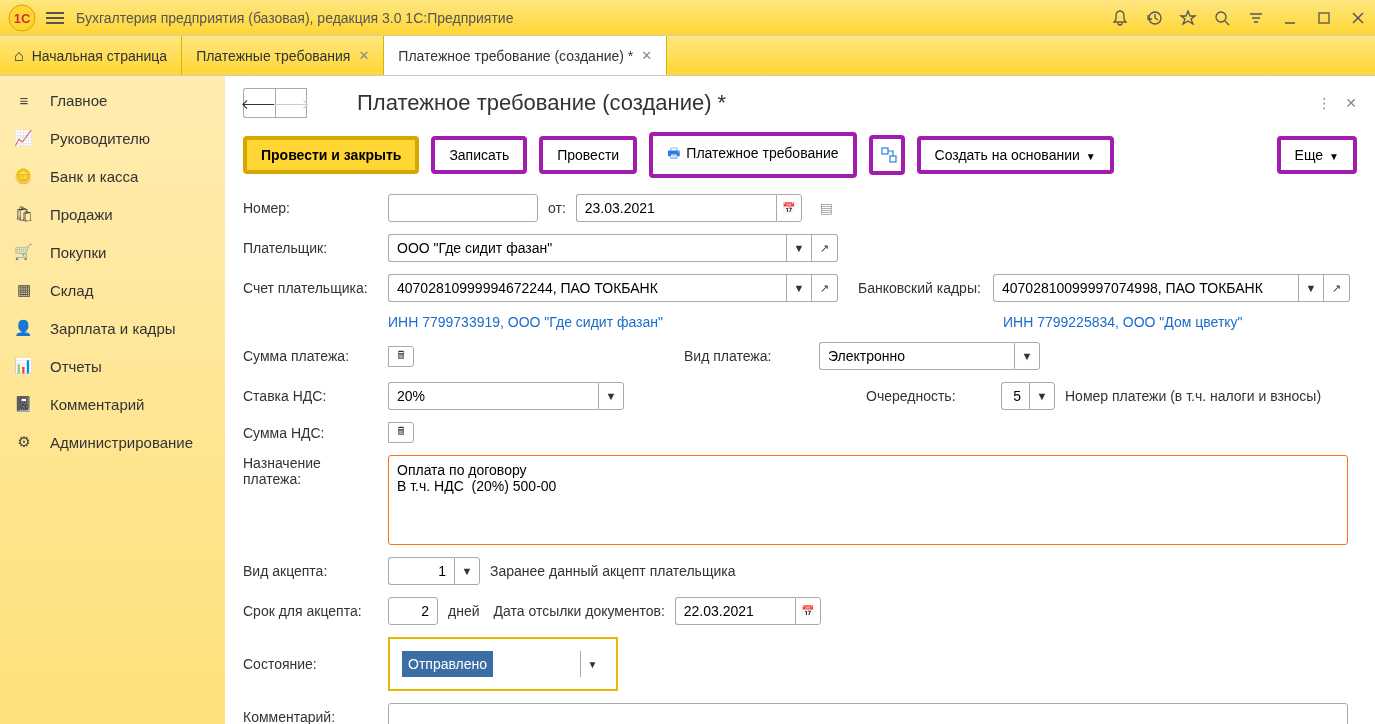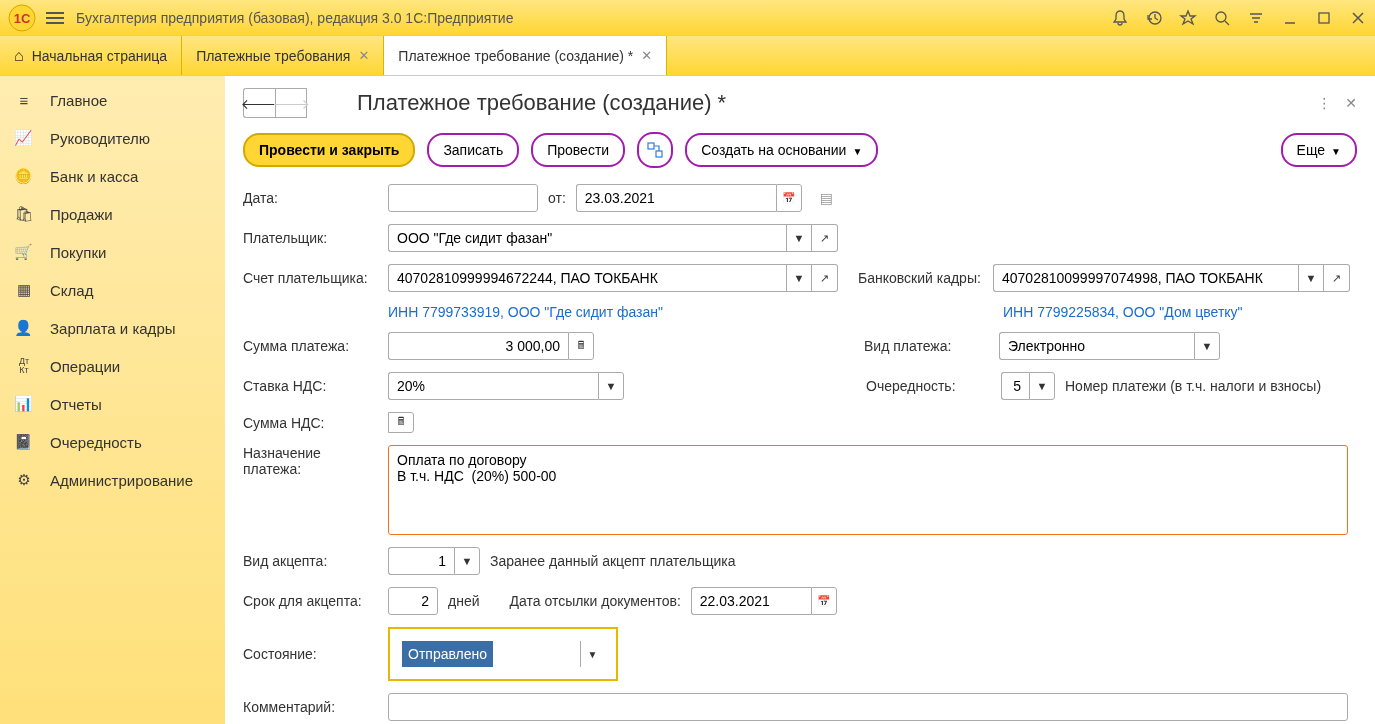--- a/index.html
+++ b/index.html
@@ -21,21 +21,21 @@
 .sidebar-icon { width: 20px; text-align: center; color: #444; }
 .content { flex: 1; padding: 12px 18px; overflow: auto; }
 .content-header { display: flex; align-items: center; margin-bottom: 14px; }
 .nav-btn { width: 32px; height: 30px; border: 1px solid #aaa; background: #fff; display: inline-flex; align-items: center; justify-content: center; cursor: pointer; }
 .nav-btn:first-child { border-radius: 3px 0 0 3px; border-right: none; }
 .nav-btn:last-child { border-radius: 0 3px 3px 0; }
 .content-title { font-size: 22px; margin-left: 50px; flex: 1; }
 .header-right-icons { display: flex; gap: 14px; color: #888; }
 .header-right-icons span { cursor: pointer; }
 .toolbar { display: flex; gap: 12px; margin-bottom: 16px; align-items: center; }
-.btn { border: 2px solid #a21caf; background: #fff; padding: 7px 14px; border-radius: 16px; cursor: pointer; font-size: 14px; }
+.btn { border: 4px solid #a21caf; background: #fff; padding: 7px 14px; border-radius: 4px; cursor: pointer; font-size: 14px; }
 .btn.primary { background: #ffd633; border-color: #d4a800; font-weight: bold; }
 .btn .caret { margin-left: 6px; font-size: 10px; }
 .btn-icon-only { width: 36px; padding: 7px; }
 .btn.more { margin-left: auto; }
 .form-row { display: flex; align-items: center; margin-bottom: 12px; gap: 10px; }
 .lbl { width: 135px; font-size: 14px; color: #333; }
 .input { border: 1px solid #aaa; background: #fff; padding: 5px 8px; font-size: 14px; border-radius: 3px; }
 .input-group { display: flex; }
 .input-group .input { border-radius: 3px 0 0 3px; border-right: none; }
 .input-group .addon { border: 1px solid #aaa; background: #fff; width: 26px; display: flex; align-items: center; justify-content: center; cursor: pointer; font-size: 11px; }
@@ -158,30 +158,26 @@
       </div>
     <div class="sidebar-item">
         <span class="sidebar-icon">▦</span>
         <span>Склад</span>
       </div>
     <div class="sidebar-item">
         <span class="sidebar-icon">👤</span>
         <span>Зарплата и кадры</span>
       </div>
     <div class="sidebar-item">
-        <span class="sidebar-icon" style="font-size:9px;line-height:1">Дт<br>Кт</span>
-        <span>Операции</span>
-      </div>
-    <div class="sidebar-item">
         <span class="sidebar-icon">📊</span>
         <span>Отчеты</span>
       </div>
     <div class="sidebar-item">
         <span class="sidebar-icon">📓</span>
-        <span>Очередность</span>
+        <span>Комментарий</span>
       </div>
     <div class="sidebar-item">
         <span class="sidebar-icon">⚙</span>
         <span>Администрирование</span>
       </div>
   </div>
 
   <div class="content">
     <div class="content-header">
       <span class="nav-btn">🡐</span>
@@ -190,33 +186,34 @@
       <div class="header-right-icons">
         <span>⋮</span>
         <span>✕</span>
       </div>
     </div>
 
     <div class="toolbar">
       <button class="btn primary">Провести и закрыть</button>
       <button class="btn">Записать</button>
       <button class="btn">Провести</button>
+      <button class="btn"><span class="print-icon">🖶</span><span>Платежное требование</span></button>
       <button class="btn btn-icon-only">
         <svg width="18" height="18" viewBox="0 0 18 18">
             <rect x="2" y="2" width="6" height="6" fill="none" stroke="#2a7de1" stroke-width="1.2"></rect>
             <rect x="10" y="10" width="6" height="6" fill="none" stroke="#2a7de1" stroke-width="1.2"></rect>
             <path d="M8 5 L13 5 L13 10" fill="none" stroke="#2a7de1" stroke-width="1.2"></path>
           </svg>
       </button>
       <button class="btn"><span>Создать на основании</span><span class="caret">▼</span></button>
       <button class="btn more"><span>Еще</span><span class="caret">▼</span></button>
     </div>
 
     <div class="form-row">
-      <span class="lbl">Дата:</span>
+      <span class="lbl">Номер:</span>
       <input class="input" style="width: 150px;">
       <span>от:</span>
       <div class="input-group">
         <input class="input" style="width: 200px;" value="23.03.2021">
         <span class="addon">📅</span>
       </div>
       <span style="color:#999;margin-left:8px">▤</span>
     </div>
 
     <div class="form-row">
@@ -246,21 +243,20 @@
     <div class="form-row">
       <span style="width:135px"></span>
       <span class="link" style="width:460px">ИНН 7799733919, ООО "Где сидит фазан"</span>
       <span style="width:135px"></span>
       <span class="link">ИНН 7799225834, ООО "Дом цветку"</span>
     </div>
 
     <div class="form-row">
       <span class="lbl">Сумма платежа:</span>
       <div class="input-group">
-        <input class="input" style="width: 180px; text-align: right;" value="3 000,00">
         <span class="addon calc-icon">🖩</span>
       </div>
       <span style="width:250px"></span>
       <span class="lbl" style="width:125px">Вид платежа:</span>
       <div class="input-group">
         <input class="input" style="width: 195px;" value="Электронно">
         <span class="addon">▼</span>
       </div>
     </div>
 
@@ -298,21 +294,21 @@
         <input class="input" style="width: 66px; text-align: right;" value="1">
         <span class="addon">▼</span>
       </div>
       <span>Заранее данный акцепт плательщика</span>
     </div>
 
     <div class="form-row">
       <span class="lbl">Срок для акцепта:</span>
       <input class="input" style="width: 50px; text-align: right;" value="2">
       <span>дней</span>
-      <span style="margin-left:20px">Дата отсылки документов:</span>
+      <span style="margin-left:4px">Дата отсылки документов:</span>
       <div class="input-group">
         <input class="input" style="width: 120px;" value="22.03.2021">
         <span class="addon">📅</span>
       </div>
     </div>
 
     <div class="form-row">
       <span class="lbl">Состояние:</span>
       <div class="state-input">
         <span class="sel">Отправлено</span>

